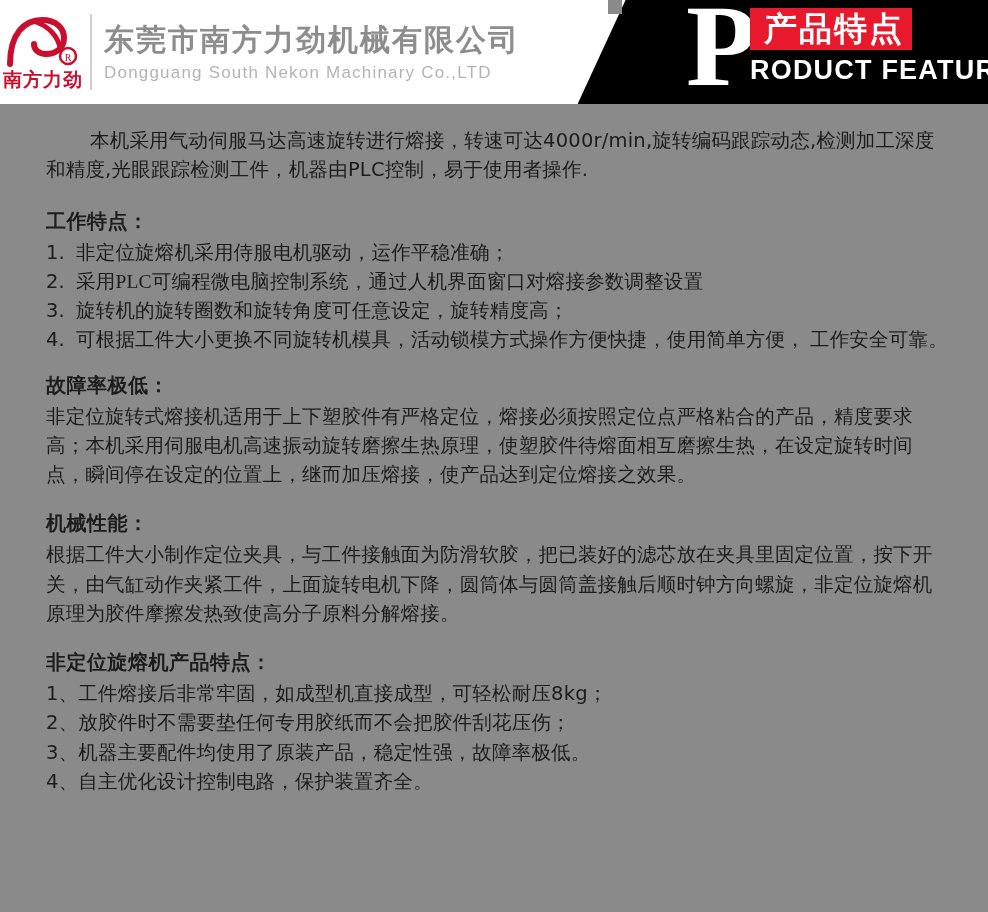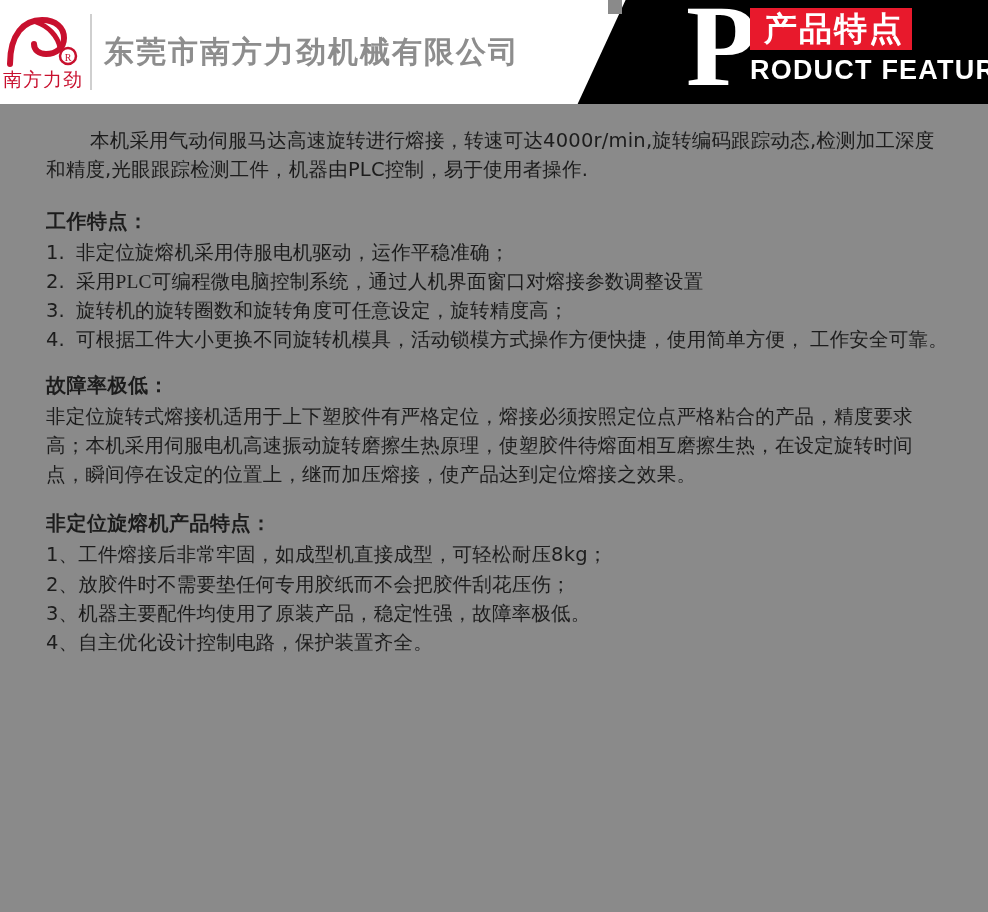--- a/index.html
+++ b/index.html
@@ -60,21 +60,21 @@
     align-items: center;
     justify-content: center;
   }
   .logo-mark {
     position: relative;
     width: 74px;
     height: 52px;
   }
   .logo-sub {
     font-size: 19px;
-    font-weight: normal;
+    font-weight: bold;
     color: #c8102e;
     letter-spacing: 1px;
     line-height: 1;
     margin-top: 2px;
     font-family: "DejaVu Sans", sans-serif;
     text-align: right;
   }
   .logo-divider {
     width: 2px;
     height: 76px;
@@ -241,20 +241,21 @@
             <text x="62" y="44.5" font-size="10" fill="#c8102e" text-anchor="middle" font-family="Liberation Serif, serif">R</text>
           </svg>
         </div>
         <div class="logo-sub">南方力劲</div>
       </div>
 
       <div class="logo-divider"></div>
 
       <div class="company-block">
         <div class="company-cn">东莞市南方力劲机械有限公司</div>
+        <div class="company-en">Dongguang South Nekon Machinary Co.,LTD</div>
       </div>
     </div>
 
     <div class="header-right">
       <div class="big-p">P</div>
       <div class="feature-stack">
         <div><span class="feature-cn">产品特点</span></div>
         <div class="feature-en">RODUCT FEATURES</div>
       </div>
     </div>
@@ -286,20 +287,24 @@
           <span class="li-text">可根据工件大小更换不同旋转机模具，活动锁模方式操作方便快捷，使用简单方便，  工作安全可靠。</span>
         </li>
       </ol>
     </div>
 
     <div class="section">
       <div class="section-title">故障率极低：</div>
       <p class="section-body">非定位旋转式熔接机适用于上下塑胶件有严格定位，熔接必须按照定位点严格粘合的产品，精度要求高；本机采用伺服电机高速振动旋转磨擦生热原理，使塑胶件待熔面相互磨擦生热，在设定旋转时间点，瞬间停在设定的位置上，继而加压熔接，使产品达到定位熔接之效果。</p>
     </div>
 
+    <div class="section">
+      <div class="section-title">机械性能：</div>
+      <p class="section-body">根据工件大小制作定位夹具，与工件接触面为防滑软胶，把已装好的滤芯放在夹具里固定位置，按下开关，由气缸动作夹紧工件，上面旋转电机下降，圆筒体与圆筒盖接触后顺时钟方向螺旋，非定位旋熔机原理为胶件摩擦发热致使高分子原料分解熔接。</p>
+    </div>
 
     <div class="section">
       <div class="section-title">非定位旋熔机产品特点：</div>
       <ul class="plain">
         <li>1、工件熔接后非常牢固，如成型机直接成型，可轻松耐压8kg；</li>
         <li>2、放胶件时不需要垫任何专用胶纸而不会把胶件刮花压伤；</li>
         <li>3、机器主要配件均使用了原装产品，稳定性强，故障率极低。</li>
         <li>4、自主优化设计控制电路，保护装置齐全。</li>
       </ul>
     </div>

